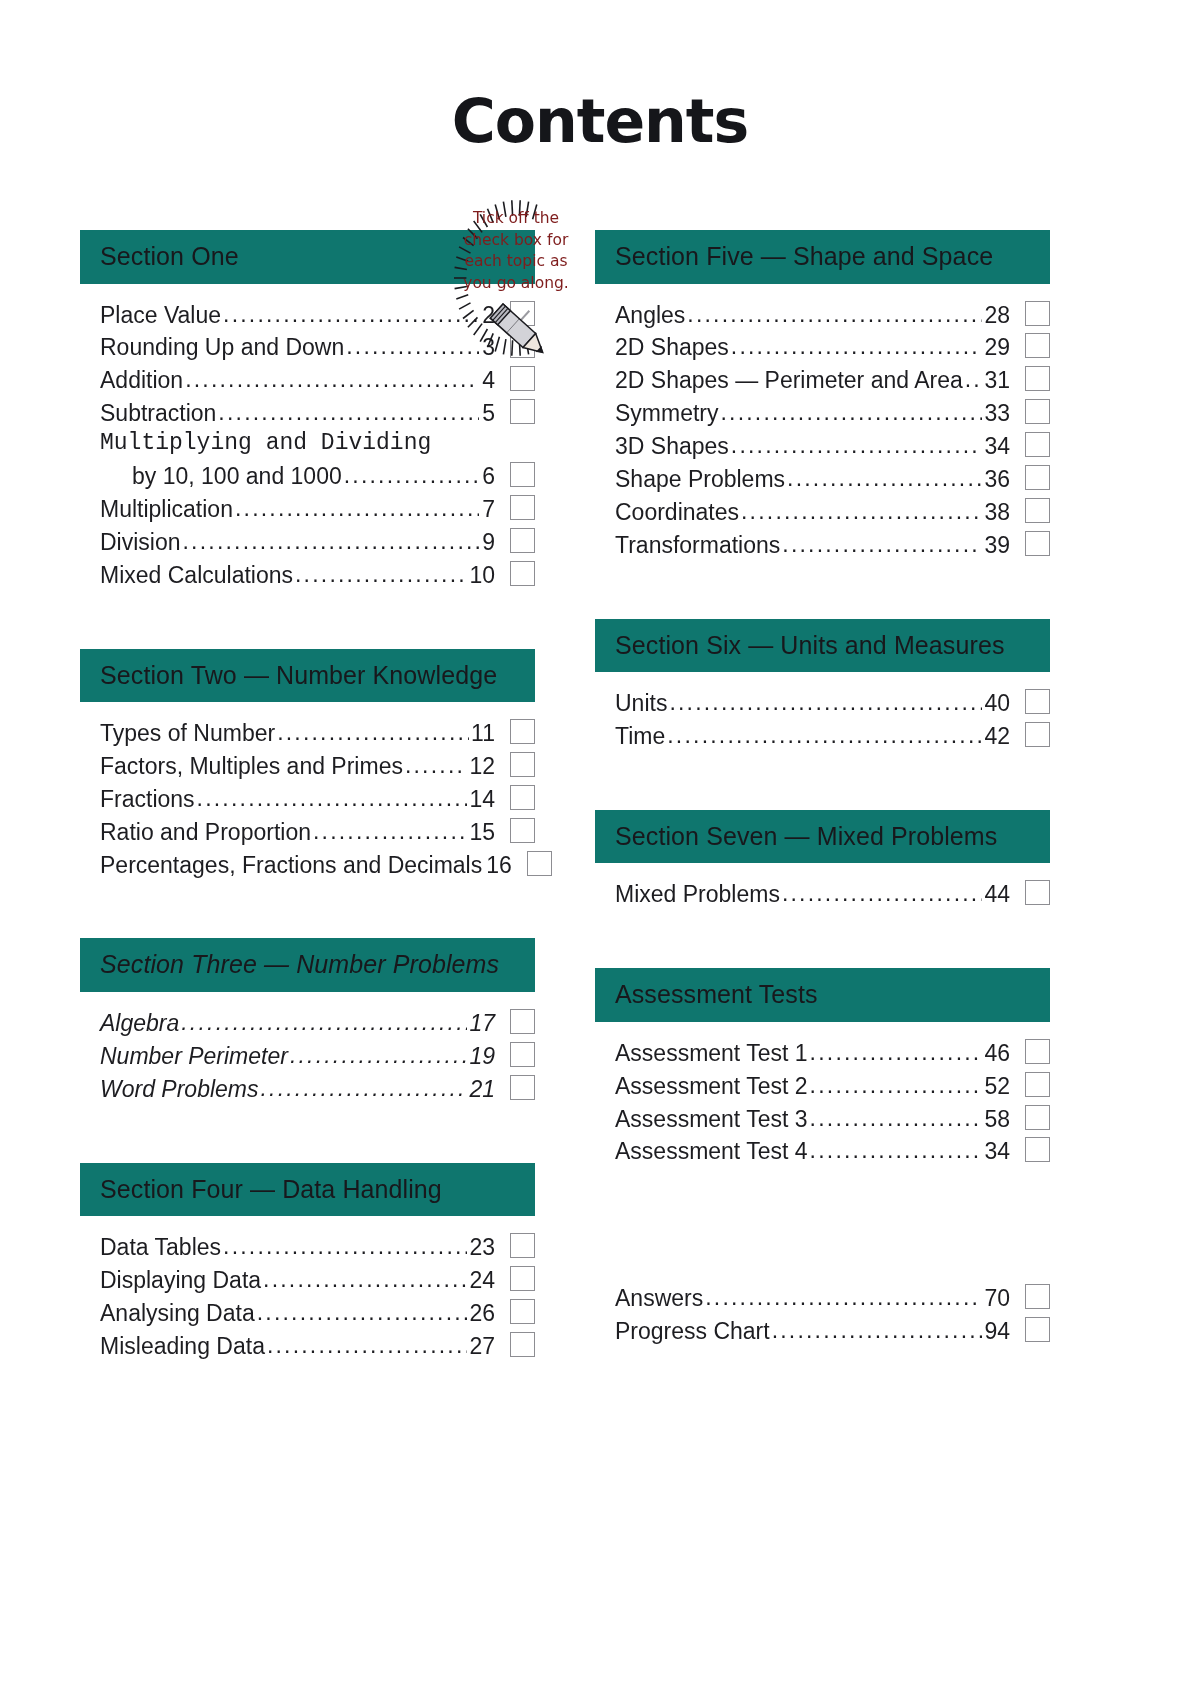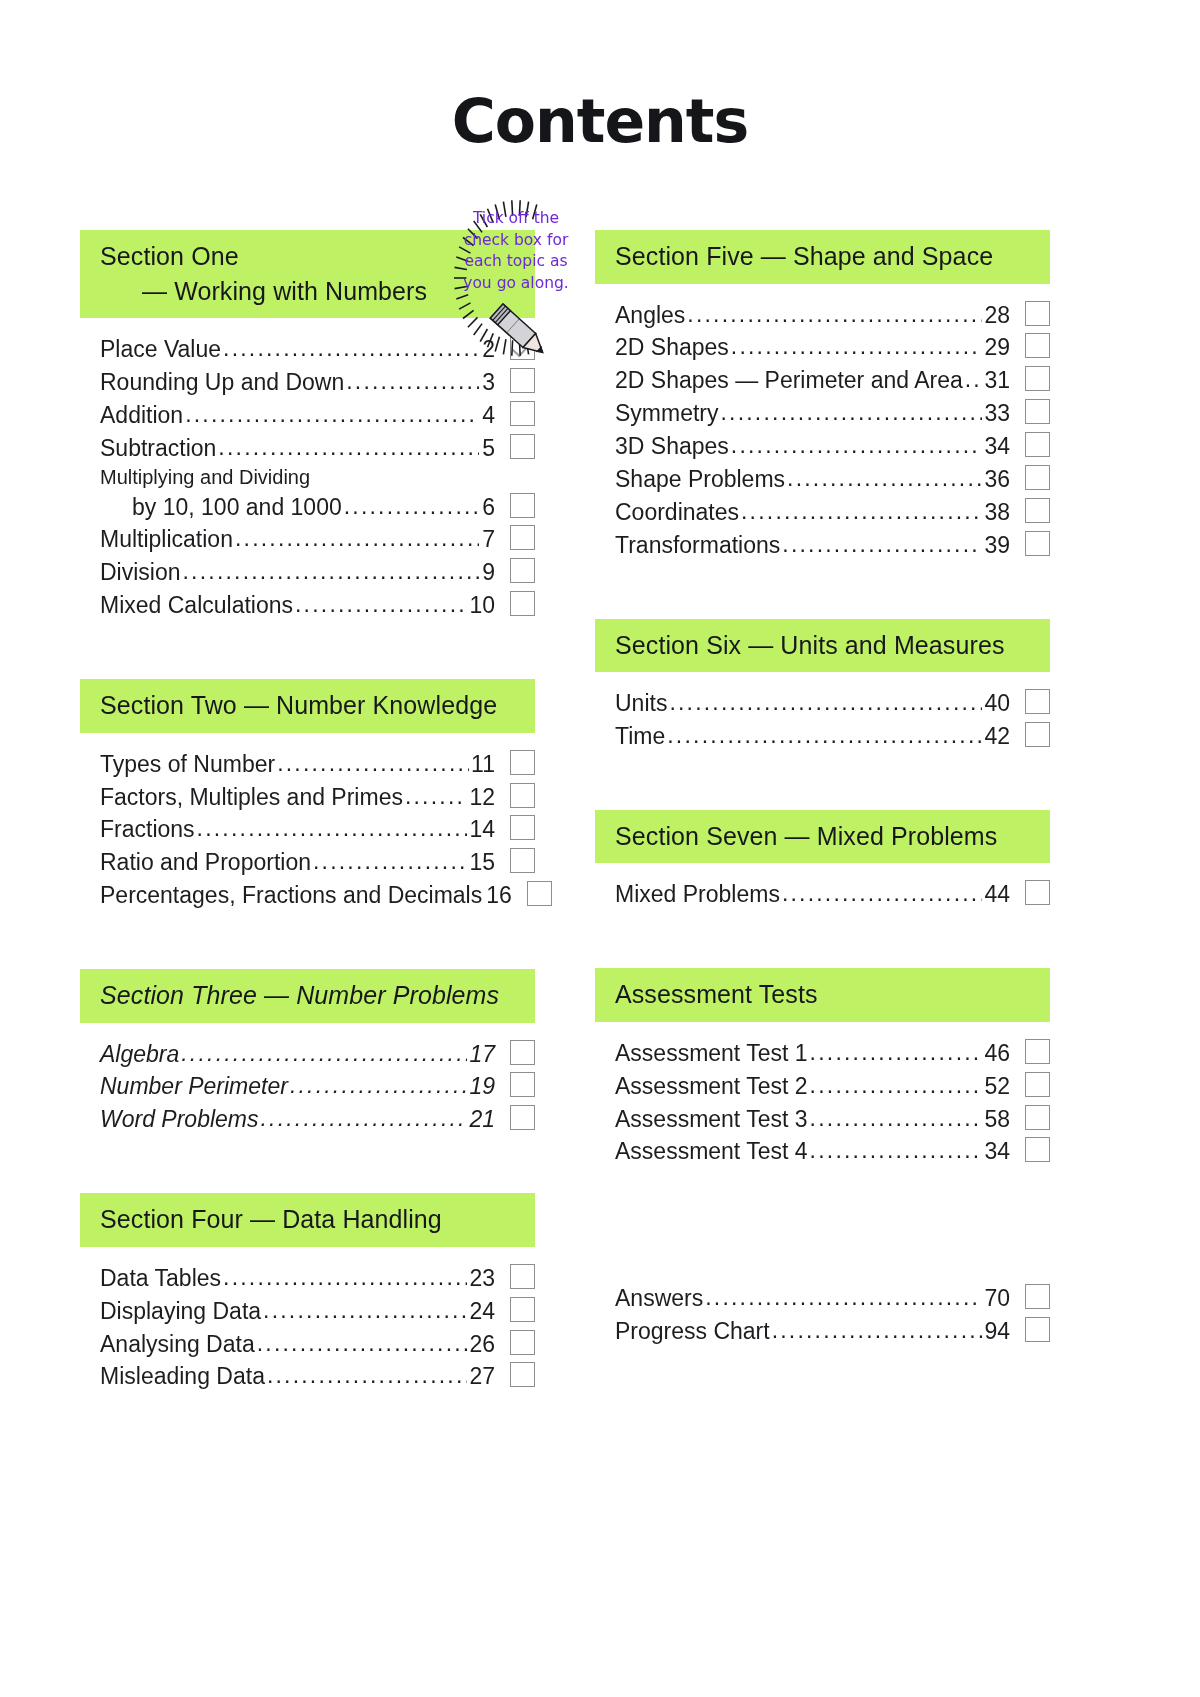--- a/index.html
+++ b/index.html
@@ -35,21 +35,21 @@
     position: absolute;
     top: 230px;
     width: 455px;
   }
   .col-left  { left: 80px; }
   .col-right { left: 595px; }
 
   .section { margin-bottom: 0; }
 
   .section-head {
-    background: #bef264;
+    background: #0f766e;
     padding: 9px 13px 10px 20px;
     font-size: 25px;
     font-weight: 400;
     line-height: 1.38;
     color: #18181c;
     letter-spacing: 0.1px;
   }
   .section-head .sub-line {
     display: block;
     padding-left: 42px;
@@ -111,22 +111,23 @@
     border: solid #9b9ba1;
     border-width: 0 2.2px 2.2px 0;
     transform: rotate(42deg);
   }
 
   
   .entry.cont { padding-left: 52px; }
   .entry.plain {
     padding-left: 20px;
     display: block;
-    font-size: 20px;
+    font-size: 23px;
     line-height: 1.30;
+    font-family: Liberation Mono, monospace;
   }
 
   
   .callout {
     position: absolute;
     left: 441px;
     top: 186px;
     width: 150px;
     height: 185px;
   }
@@ -136,32 +137,32 @@
   }
   .callout-text {
     position: absolute;
     left: 18px;
     top: 22px;
     width: 114px;
     text-align: center;
     font-family: "DejaVu Sans", sans-serif;
     font-size: 15.5px;
     line-height: 1.40;
-    color: #6d28d9;
+    color: #7f1d1d;
   }
   .callout-text span { display: block; }
 </style>
 </head>
 <body>
 
 <div class="page-title">Contents</div>
 
 <div class="col col-left" id="left-column">
     <div class="section" style="margin-top: 0px;">
-      <div class="section-head"><span>Section One</span><span class="sub-line">— Working with Numbers</span></div>
+      <div class="section-head"><span>Section One</span></div>
       <div class="entries">
         <div class="entry">
           <span class="title">Place Value</span>
           <span class="leader">................................................................................</span>
           <span class="pageno">2</span>
           <span class="box-cell">
             <span class="checkbox ticked"></span>
           </span>
         </div>
         <div class="entry">

